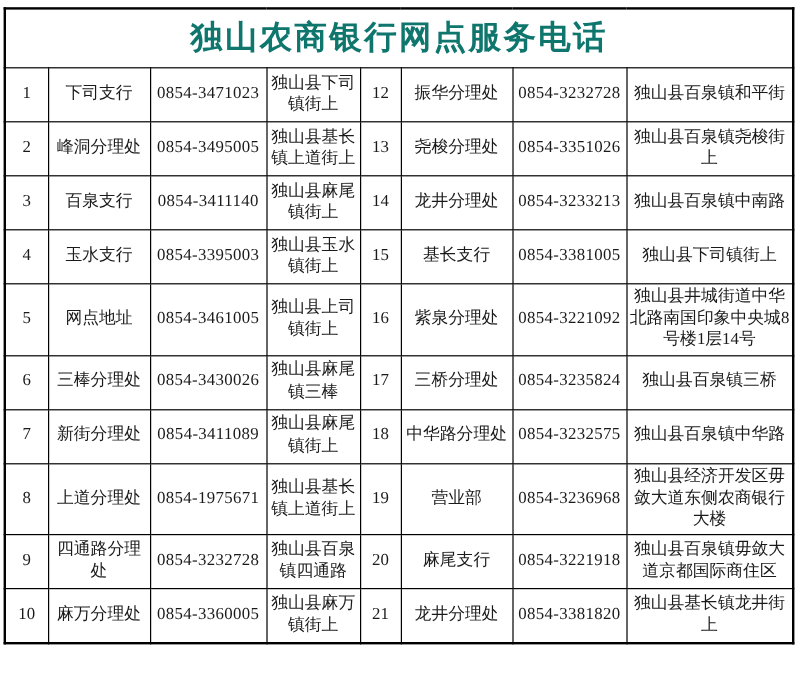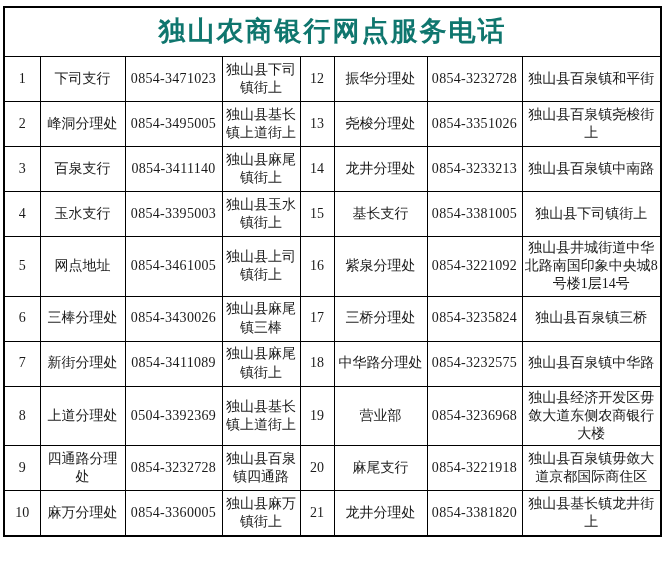--- a/index.html
+++ b/index.html
@@ -142,21 +142,21 @@
           <td class="phone">0854-3411089</td>
           <td>独山县麻尾镇街上</td>
           <td>18</td>
           <td>中华路分理处</td>
           <td class="phone">0854-3232575</td>
           <td>独山县百泉镇中华路</td>
         </tr>
         <tr>
           <td>8</td>
           <td>上道分理处</td>
-          <td class="phone">0504-3392369</td>
+          <td class="phone">0854-1975671</td>
           <td>独山县基长镇上道街上</td>
           <td>19</td>
           <td>营业部</td>
           <td class="phone">0854-3236968</td>
           <td>独山县经济开发区毋敛大道东侧农商银行大楼</td>
         </tr>
         <tr>
           <td>9</td>
           <td>四通路分理处</td>
           <td class="phone">0854-3232728</td>

